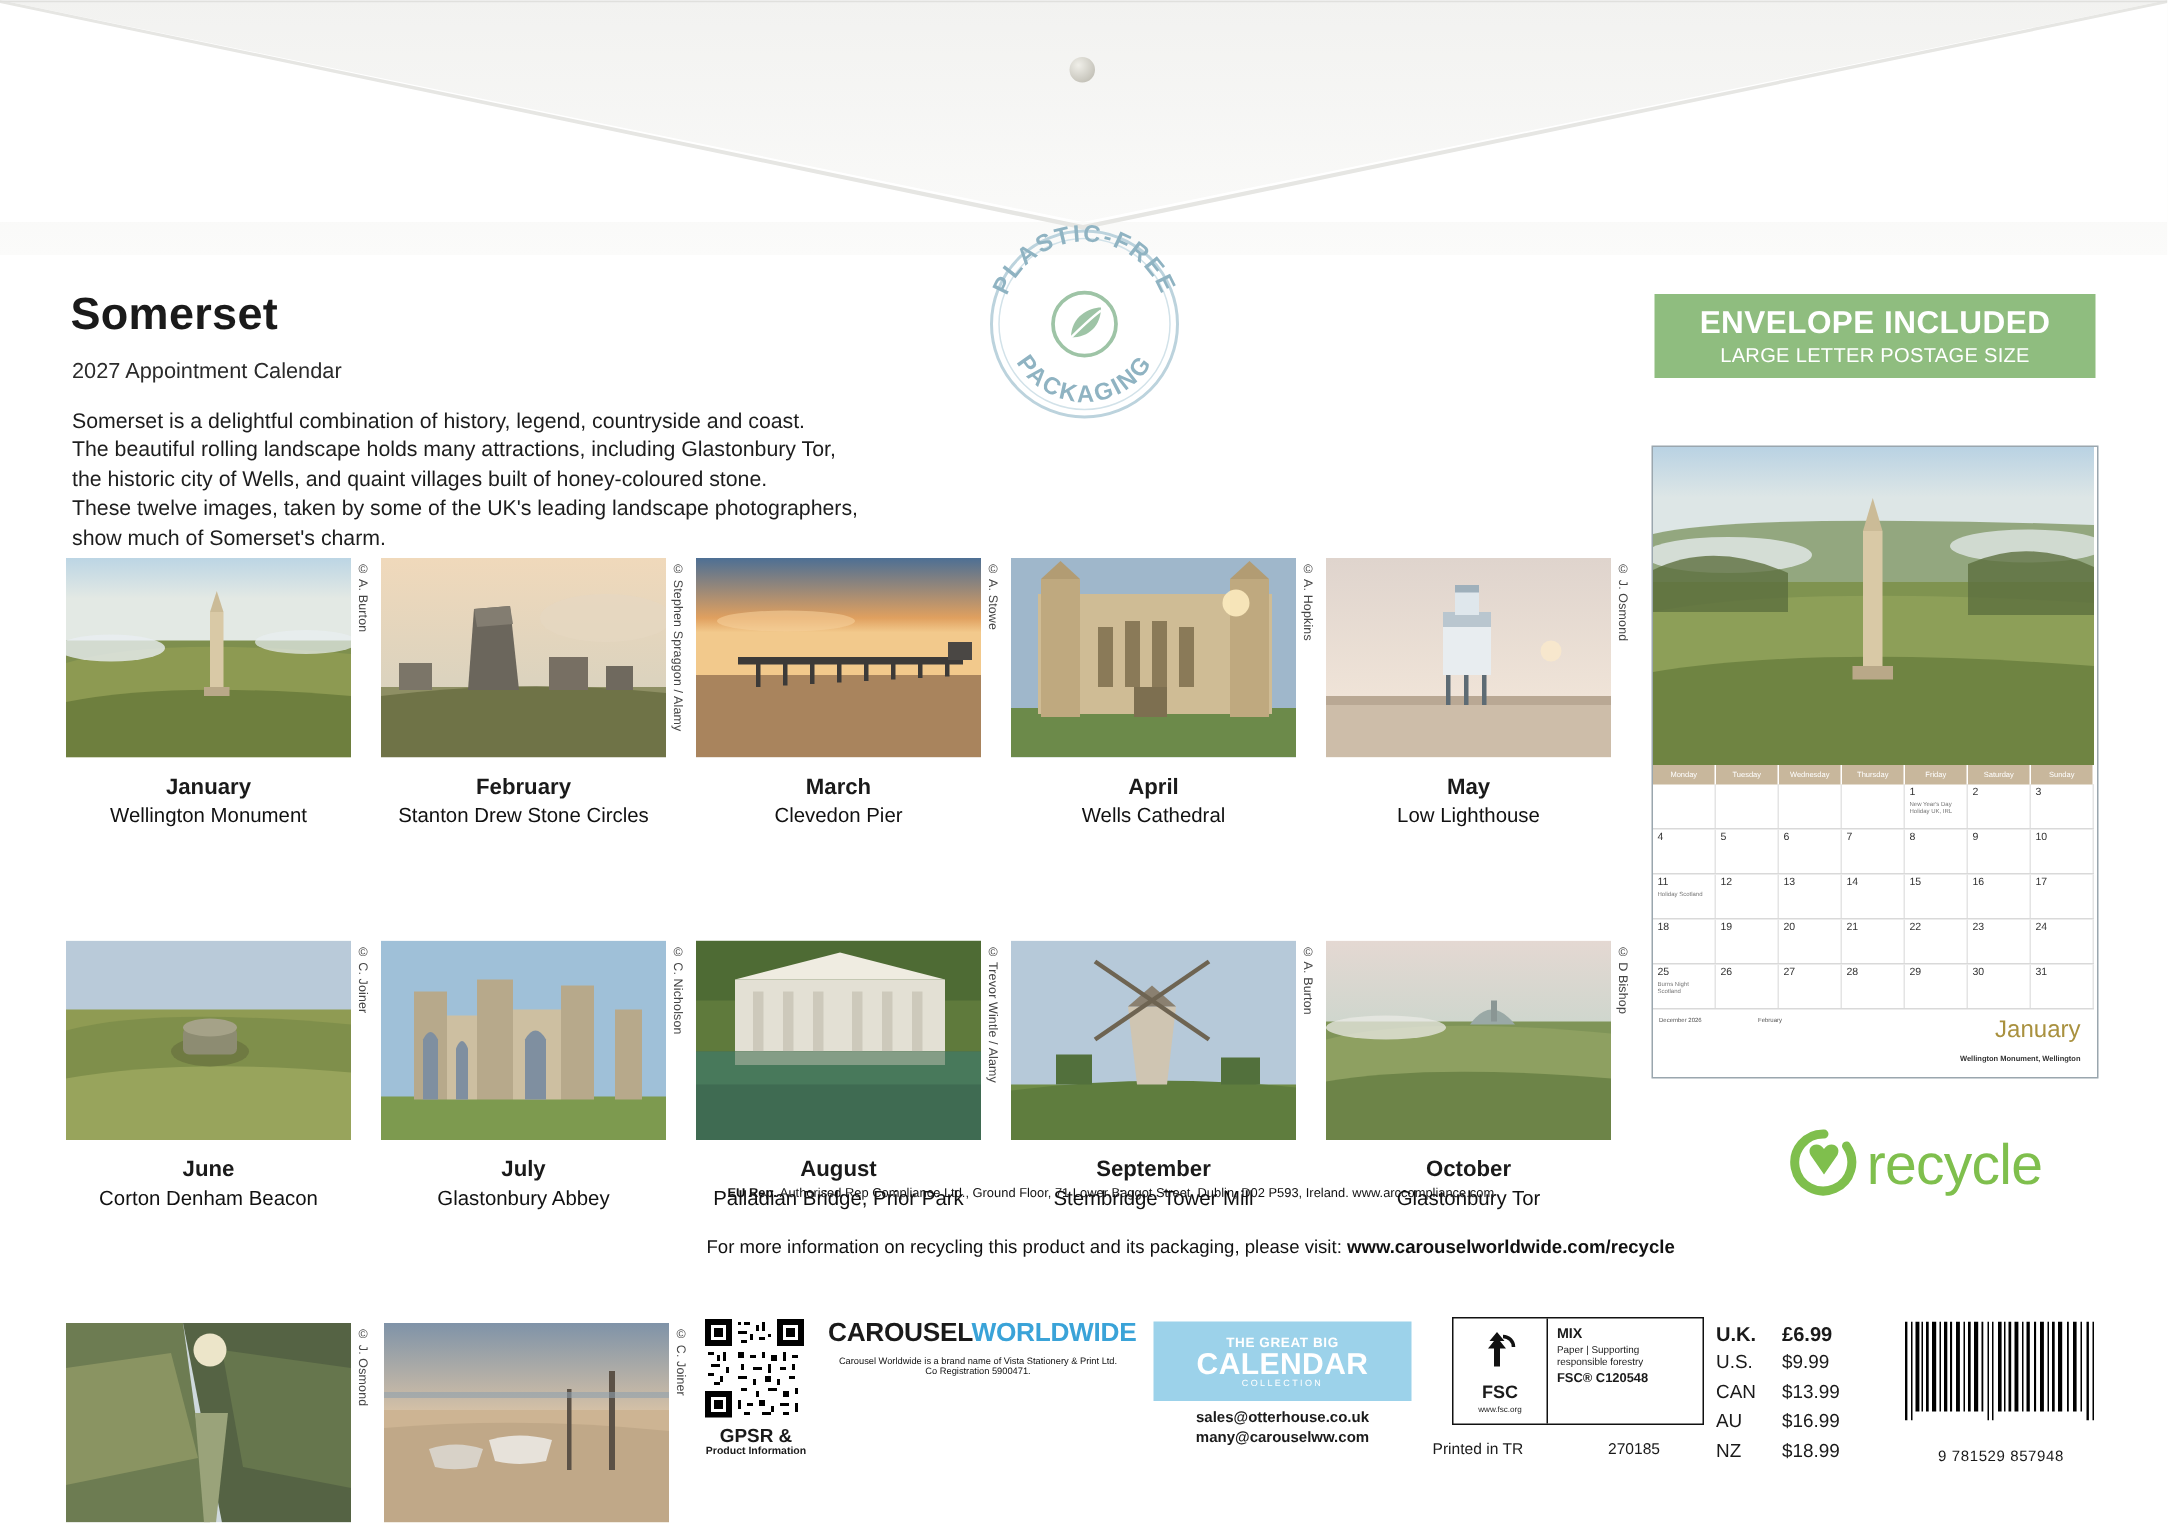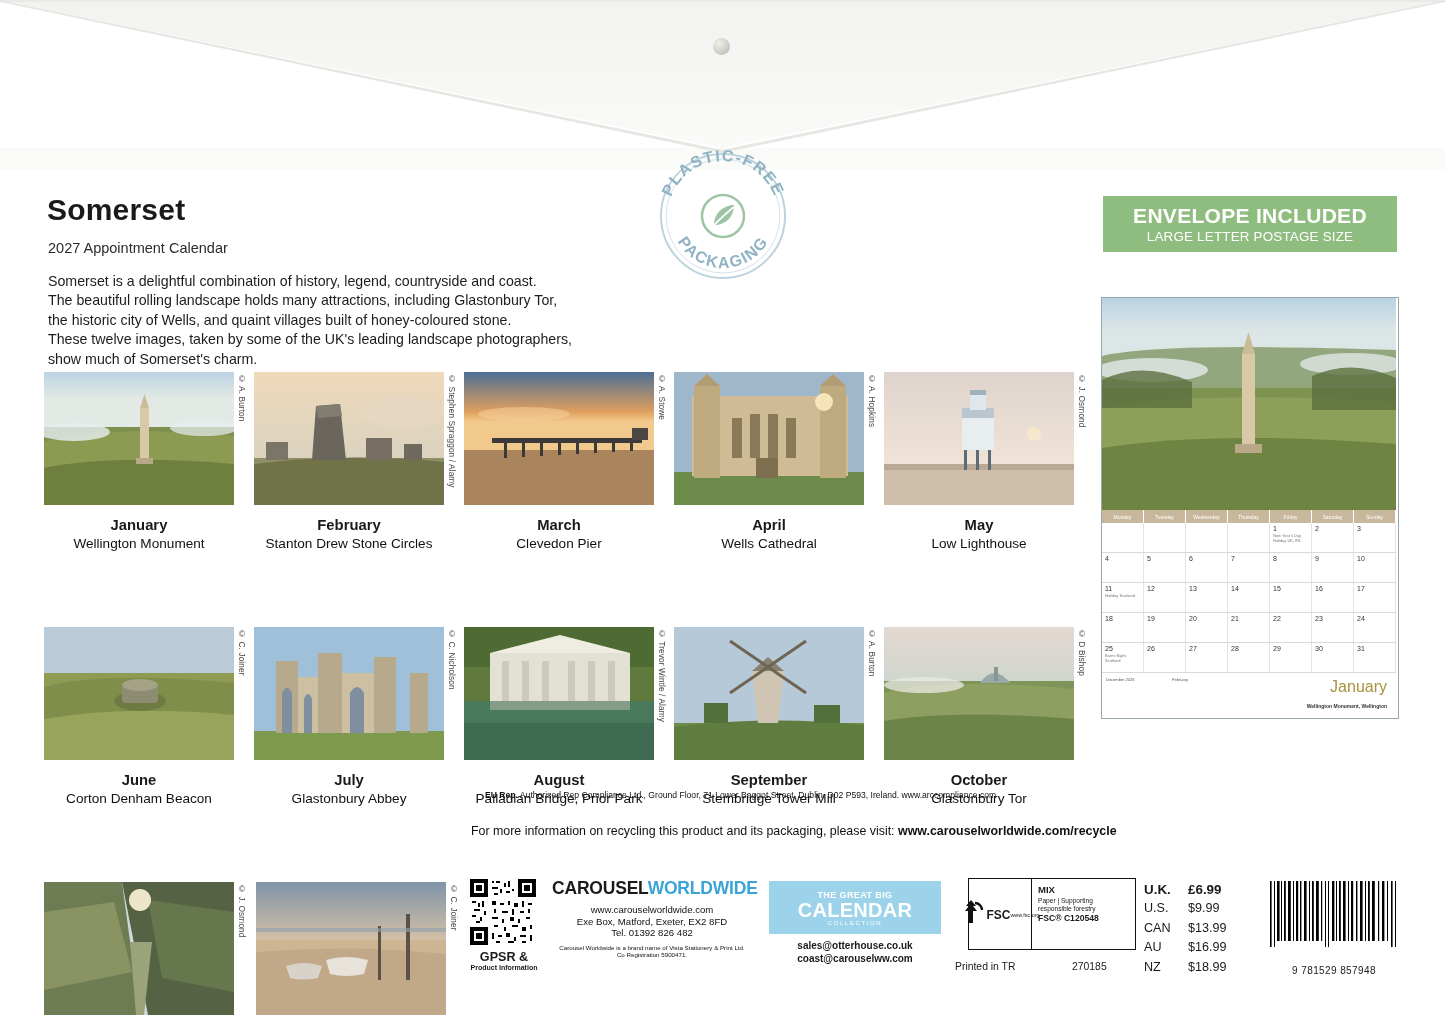--- a/index.html
+++ b/index.html
@@ -130,21 +130,21 @@
   .cw .brand .w{color:#3aa3d8;font-weight:bold;}
   .cw .lines{font-size:9.6px;line-height:11.6px;margin-top:5px;color:#111;}
   .cw .fine{font-size:6.2px;line-height:7.4px;margin-top:5px;color:#111;}
   .gbc{position:absolute;left:769px;top:881px;width:172px;height:53px;background:#9cd2ea;
        display:flex;flex-direction:column;align-items:center;justify-content:center;color:#fff;}
   .gbc .t1{font-size:9px;font-weight:bold;letter-spacing:.4px;}
   .gbc .t2{font-size:20px;font-weight:bold;letter-spacing:.3px;line-height:20px;}
   .gbc .t3{font-size:6px;letter-spacing:1.6px;}
   .gbc-mail{position:absolute;left:769px;top:940px;width:172px;text-align:center;font-size:10px;line-height:12.6px;font-weight:bold;}
   .fsc{position:absolute;left:968px;top:878px;width:166px;height:70px;border:1px solid #111;display:flex;}
-  .fsc .left{width:62px;border-right:1px solid #111;display:flex;flex-direction:row;align-items:center;justify-content:center;}
+  .fsc .left{width:62px;border-right:1px solid #111;display:flex;flex-direction:column;align-items:center;justify-content:center;}
   .fsc .right{flex:1;padding:5px 4px 0 6px;}
   .fsc .mix{font-size:9.5px;font-weight:bold;}
   .fsc .pp{font-size:6.6px;line-height:8px;margin-top:2px;}
   .fsc .code{font-size:8.6px;font-weight:bold;margin-top:0;}
   .fsc .fscorg{font-size:5.4px;margin-top:2px;}
   .printed{position:absolute;left:955px;top:961px;font-size:10.4px;}
   .jobno{position:absolute;left:1072px;top:961px;font-size:10.4px;}
   .prices{position:absolute;left:1144px;top:880px;font-size:12.6px;line-height:19.4px;}
   .prices table{border-collapse:collapse;}
   .prices td{padding:0 6px 0 0;font-size:12.6px;}
@@ -616,20 +616,29 @@
     <div class="cal-foot">
       <div class="mini m1">December 2026</div>
       <div class="mini m2">February</div>
       <div class="cal-month">January</div>
       <div class="cal-sub">Wellington Monument, Wellington</div>
     </div>
   </div>
 </div>
 
 <div class="recycle">
+  <div class="logo">
+    <span>
+      <svg width="46" height="46" viewBox="0 0 46 46">
+        <path d="M23,4 A19,19 0 1 0 38,12" fill="none" stroke="#7fbf4d" stroke-width="6" stroke-linecap="round"></path>
+        <path d="M23,14 c-4,-6 -12,-2 -9,4 l9,13 l9,-13 c3,-6 -5,-10 -9,-4 z" fill="#7fbf4d"></path>
+      </svg>
+    </span>
+    <span class="word">recycle</span>
+  </div>
 </div>
 
 <div class="eurep">
   <b>EU Rep.</b><span> Authorised Rep Compliance Ltd., Ground Floor, 71 Lower Baggot Street, Dublin, D02 P593, Ireland. www.arccompliance.com</span>
 </div>
 
 <div class="recyc-line">
   <span>For more information on recycling this product and its packaging, please visit: </span><b>www.carouselworldwide.com/recycle</b>
 </div>
 
@@ -698,37 +707,32 @@
 </div>
 <div class="gpsr">
   <div class="g1">GPSR &amp;</div>
   <div class="g2">Product Information</div>
 </div>
 
 <div class="cw">
   <div class="brand">
     <span>CAROUSEL</span><span class="w">WORLDWIDE</span>
   </div>
-  <div class="lines">
-    <div>www.carouselworldwide.com</div>
-    <div>Exe Box, Matford, Exeter, EX2 8FD</div>
-    <div>Tel. 01392 826 482</div>
-  </div>
   <div class="fine" style="white-space:pre-line;">Carousel Worldwide is a brand name of Vista Stationery &amp; Print Ltd.
 Co Registration 5900471.</div>
 </div>
 
 <div class="gbc">
   <div class="t1">THE GREAT BIG</div>
   <div class="t2">CALENDAR</div>
   <div class="t3">COLLECTION</div>
 </div>
 <div class="gbc-mail">
   <div>sales@otterhouse.co.uk</div>
-  <div>coast@carouselww.com</div>
+  <div>many@carouselww.com</div>
 </div>
 
 <div class="fsc">
   <div class="left">
     <span>
       <svg width="26" height="30" viewBox="0 0 26 30">
         <path d="M9,26 L9,14 L5,14 L9,9 L6,9 L11,3 L16,9 L13,9 L17,14 L13,14 L13,26 Z" fill="#111"></path>
         <path d="M15,6 a7,7 0 0 1 7,7" fill="none" stroke="#111" stroke-width="2.4"></path>
       </svg>
     </span>

